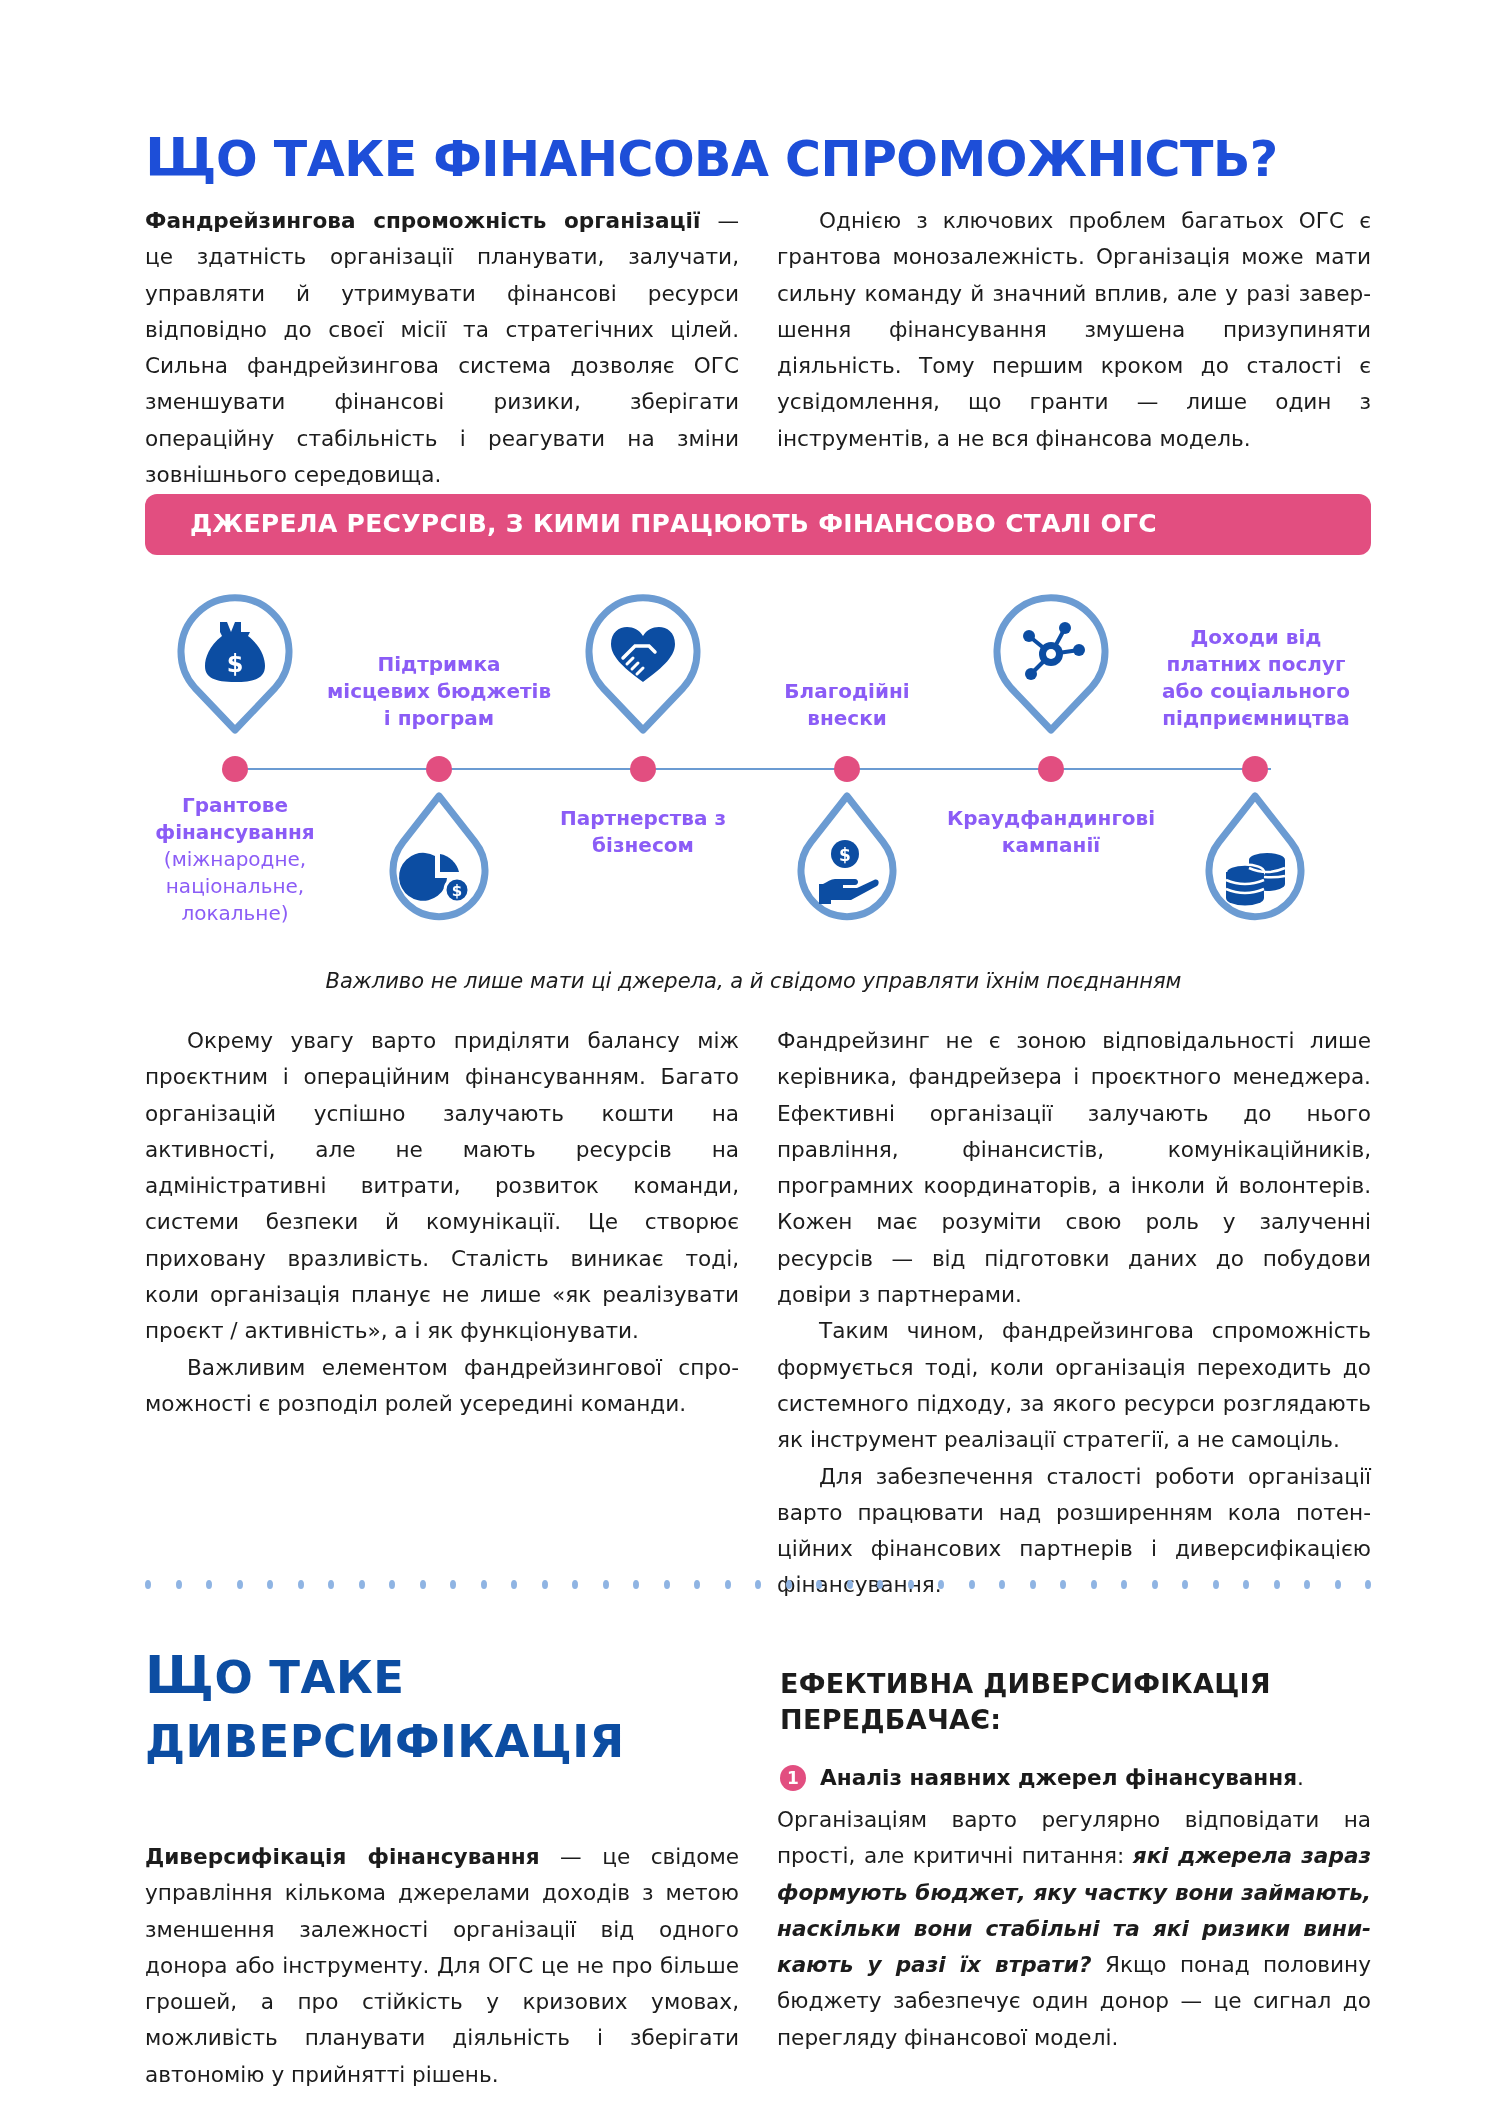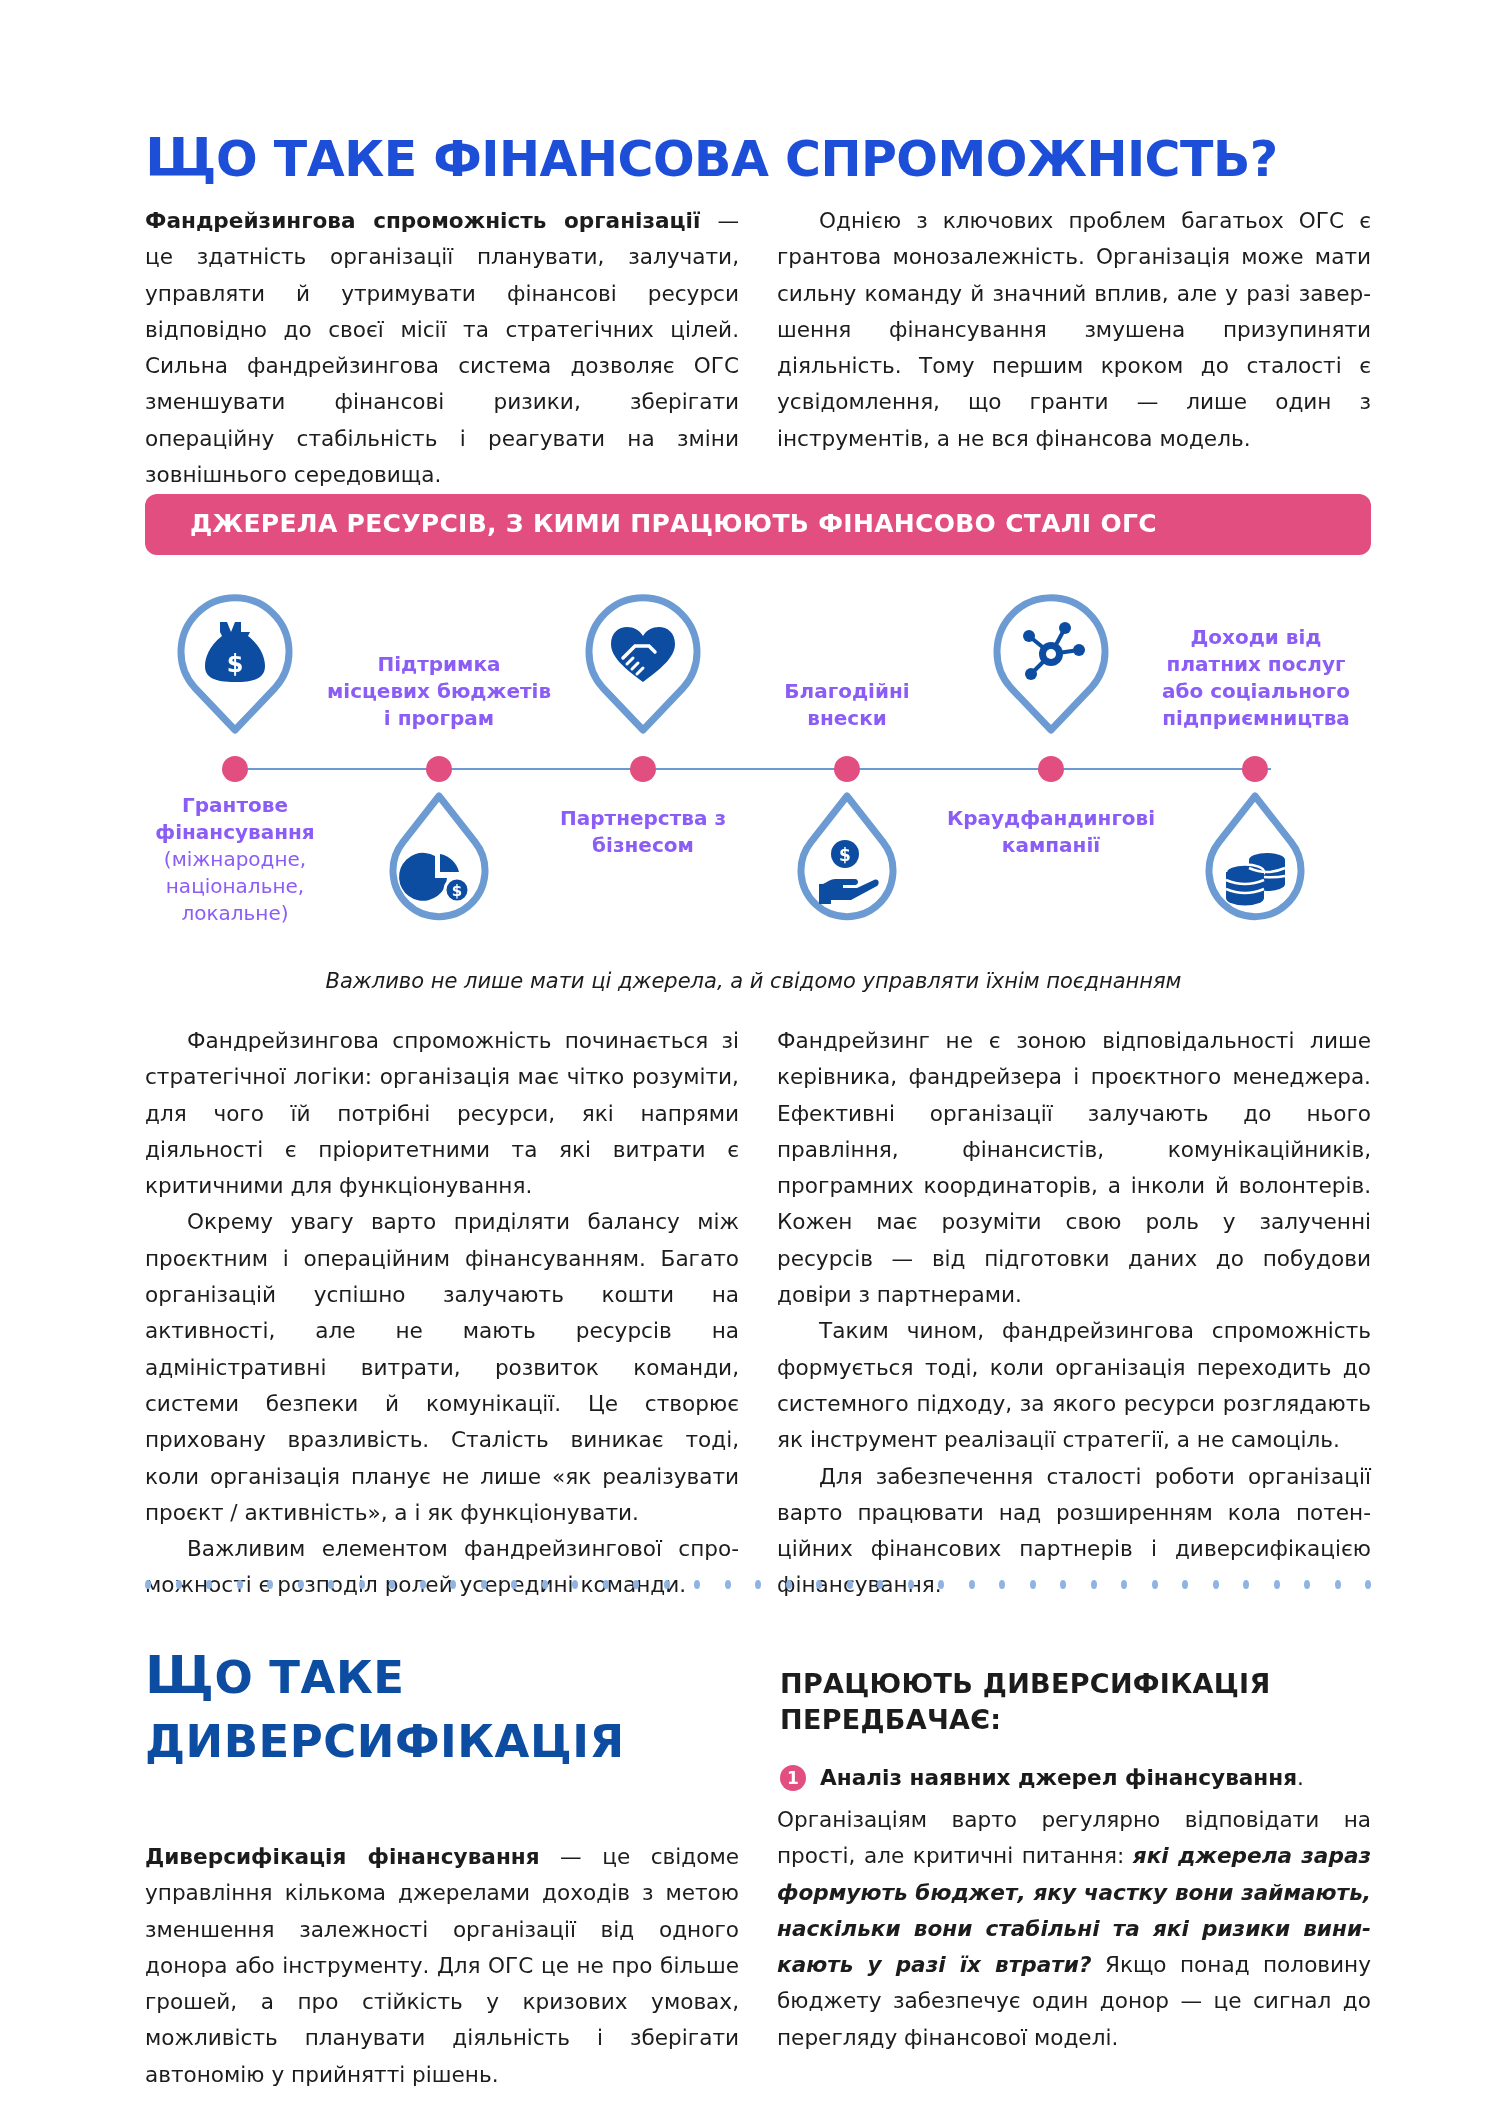--- a/index.html
+++ b/index.html
@@ -178,21 +178,20 @@
 <div class="label" style="left:936px; top:805px; width:230px;">
   <div>Краудфандингові кампанії</div>
 </div>
 <div class="label" style="left:1146px; top:624px; width:220px;">
   <div>Доходи від платних послуг або соціального підприємництва</div>
 </div>
 
 <div class="caption">Важливо не лише мати ці джерела, а й свідомо управляти їхнім поєднанням</div>
 
 <div class="col" style="left:145px; top:1023px; width:594px;">
-  <p class="ind">Фандрейзингова спроможність починається зі стратегічної логіки: організація має чітко розуміти, для чого їй потрібні ресурси, які напрями діяльності є пріоритетними та які витрати є критичними для функціонування.</p>
   <p class="ind">Окрему увагу варто приділяти балансу між проєктним і операційним фінансуванням. Багато організацій успішно залучають кошти на активності, але не мають ресурсів на адміністративні витрати, розвиток команди, системи безпеки й комунікації. Це створює приховану вразливість. Сталість виникає тоді, коли організація планує не лише «як реалізувати проєкт / активність», а і як функціонувати.</p>
   <p class="ind">Важливим елементом фандрейзингової спро­можності є розподіл ролей усередині команди.</p>
 </div>
 <div class="col" style="left:777px; top:1023px; width:594px;">
   <p>Фандрейзинг не є зоною відповідальності лише керівника, фандрейзера і проєктного менеджера. Ефективні організації залучають до нього правління, фінансистів, комунікаційників, програмних коорди­наторів, а інколи й волонтерів. Кожен має розуміти свою роль у залученні ресурсів — від підготовки даних до побудови довіри з партнерами.</p>
   <p class="ind">Таким чином, фандрейзингова спроможність формується тоді, коли організація переходить до системного підходу, за якого ресурси розглядають як інструмент реалізації стратегії, а не самоціль.</p>
   <p class="ind">Для забезпечення сталості роботи організації варто працювати над розширенням кола потен­ційних фінансових партнерів і диверсифікацією фінансування.</p>
 </div>
 
 <div class="dots-row">
@@ -241,21 +240,21 @@
 
 <h2 class="h2">
   <span class="big">Щ</span><span style="text-transform:uppercase">о таке</span><br>
   <span style="text-transform:uppercase">диверсифікація</span><br>
 </h2>
 <div class="col" style="left:145px; top:1839px; width:594px;">
   <p><b>Диверсифікація фінансування</b><span> — це свідоме управ­ління кількома джерелами доходів з метою змен­шення залежності організації від одного донора або інструменту. Для ОГС це не про більше грошей, а про стійкість у кризових умовах, можливість планувати діяльність і зберігати автономію у прийнятті рішень.</span></p>
 </div>
 
 <h3 class="h3">
-  <span>ПРАЦЮЮТЬ ДИВЕРСИФІКАЦІЯ</span><br>
+  <span>ЕФЕКТИВНА ДИВЕРСИФІКАЦІЯ</span><br>
   <span>ПЕРЕДБАЧАЄ:</span>
 </h3>
 <div class="step">
   <span class="num">1</span><span>Аналіз наявних джерел фінансування</span><span class="end">.</span>
 </div>
 <div class="col" style="left:777px; top:1802px; width:594px;">
   <p><span>Організаціям варто регулярно відповідати на прості, але критичні питання: </span><span class="bi">які джерела зараз фор­мують бюджет, яку частку вони займають, наскільки вони стабільні та які ризики вини­кають у разі їх втрати?</span><span> Якщо понад половину бюджету забезпечує один донор — це сигнал до перегляду фінансової моделі.</span></p>
 </div>
 
 </body></html>

